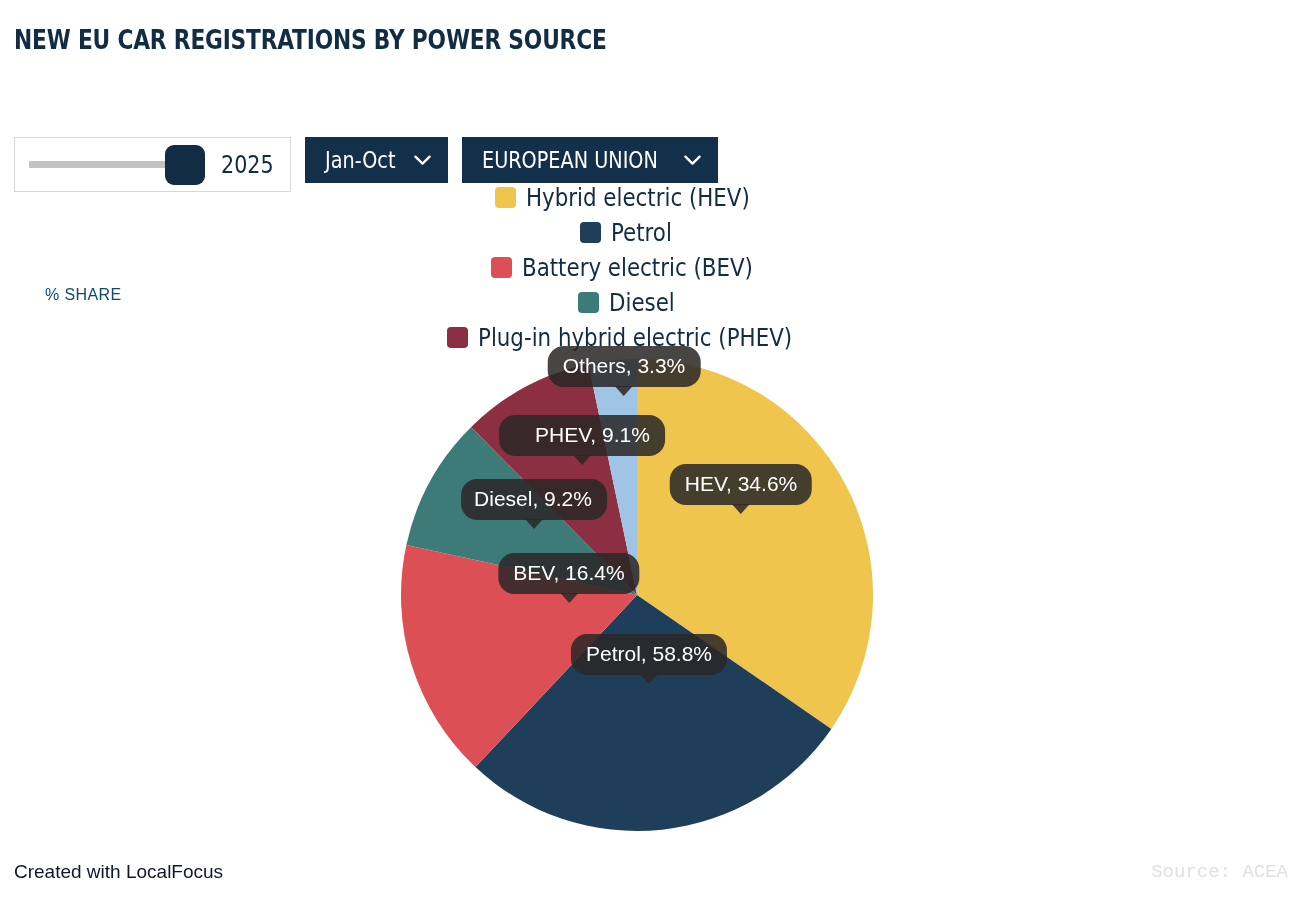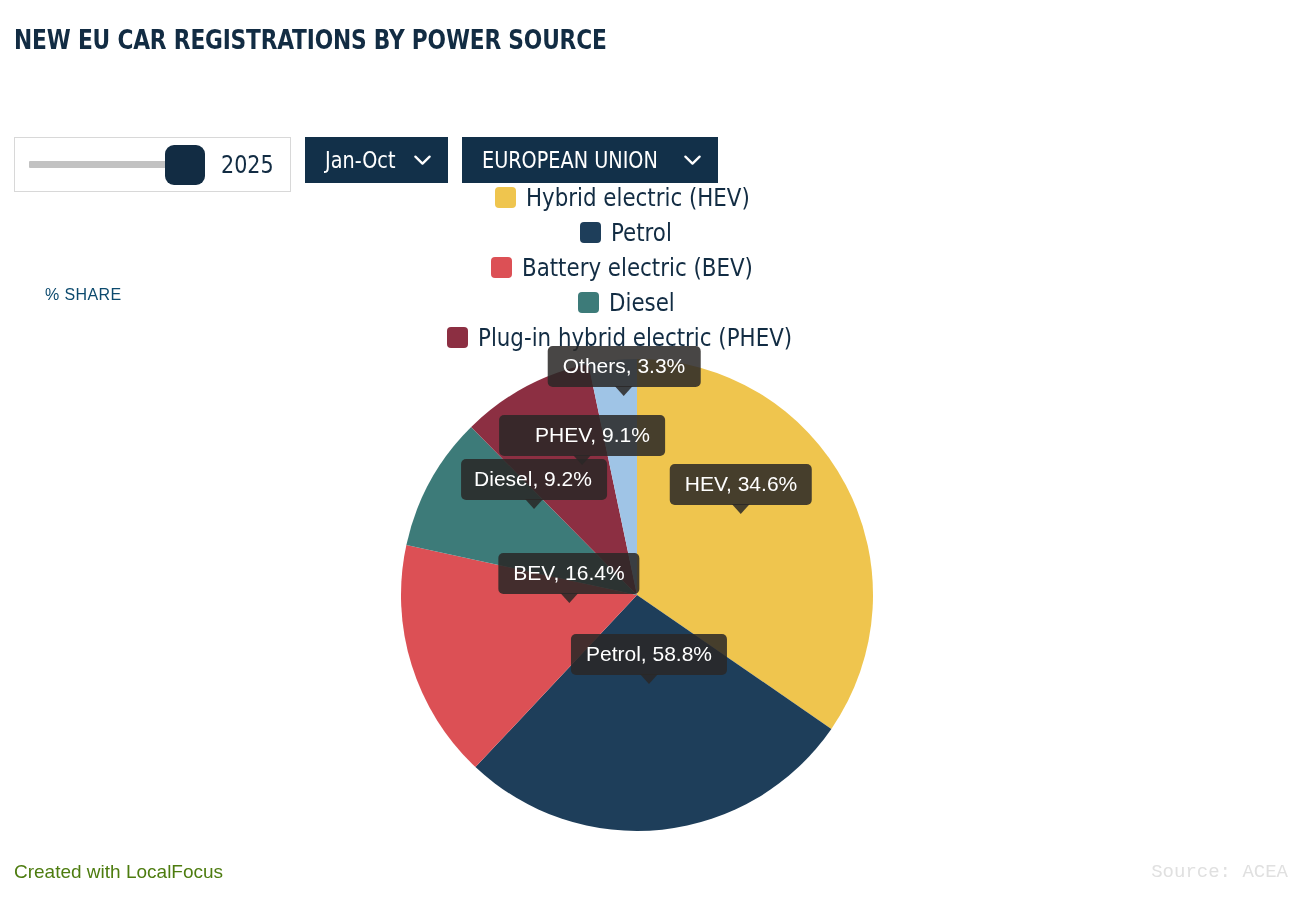--- a/index.html
+++ b/index.html
@@ -154,21 +154,21 @@
     top: 320px;
     width: 1304px;
     height: 520px;
   }
   .pie-svg { position: absolute; left: 0; top: 0; }
 
   
   .tip {
     position: absolute;
     background: rgba(42,40,38,0.86);
-    border-radius: 5px;
+    border-radius: 16px;
     color: #ffffff;
     font-size: 21px;
     padding: 9px 15px 10px 15px;
     white-space: nowrap;
     transform: translate(-50%, -100%);
     line-height: 1.05;
   }
   .tip::after {
     content: "";
     position: absolute;
@@ -180,21 +180,21 @@
     border-right: 9px solid transparent;
     border-top: 10px solid rgba(42,40,38,0.86);
   }
 
   
   .footer-left {
     position: absolute;
     left: 14px;
     top: 861px;
     font-size: 19px;
-    color: #4d7c0f;
+    color: #0f172a;
   }
   .footer-right {
     position: absolute;
     right: 16px;
     top: 861px;
     font-size: 19px;
     color: #e0e0e0;
     font-family: Liberation Mono, monospace;
   }
 </style>
@@ -263,20 +263,20 @@
       <path d="M 637 275 L 831.35 408.88 A 236 236 0 0 1 475.45 447.04 Z" fill="#1E3E5A"></path>
       <path d="M 637 275 L 475.45 447.04 A 236 236 0 0 1 406.36 224.97 Z" fill="#DC5055"></path>
       <path d="M 637 275 L 406.36 224.97 A 236 236 0 0 1 471.17 107.08 Z" fill="#3D7B79"></path>
       <path d="M 637 275 L 471.17 107.08 A 236 236 0 0 1 588.42 44.05 Z" fill="#8C2F42"></path>
       <path d="M 637 275 L 588.42 44.05 A 236 236 0 0 1 637.00 39.00 Z" fill="#9FC4E6"></path>
     </svg>
   <div id="pie-labels">
       <div class="tip" style="left: 741px; top: 185px;">HEV, 34.6%</div>
       <div class="tip" style="left: 649px; top: 355px;">Petrol, 58.8%</div>
       <div class="tip" style="left: 525px; top: 274px; margin-left: 44px;">BEV, 16.4%</div>
-      <div class="tip" style="left: 534px; top: 180px; padding-left: 13px;">Diesel, 9.2%</div>
+      <div class="tip" style="left: 534px; top: 200px; padding-left: 13px;">Diesel, 9.2%</div>
       <div class="tip" style="left: 582px; top: 136px; padding-left: 36px;">PHEV, 9.1%</div>
       <div class="tip" style="left: 624px; top: 67px;">Others, 3.3%</div>
     </div>
 </div>
 
 <div class="footer-left">Created with LocalFocus</div>
 <div class="footer-right">Source: ACEA</div>
 
 </body></html>

